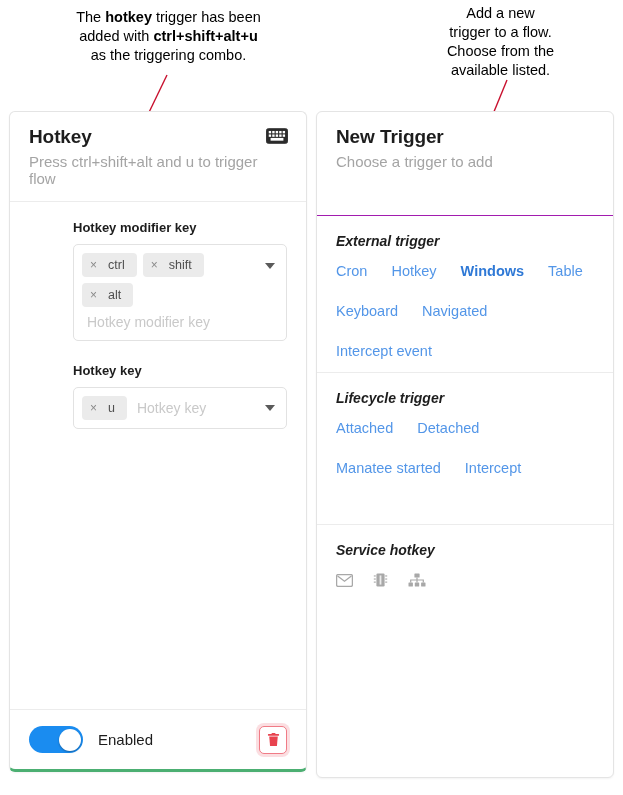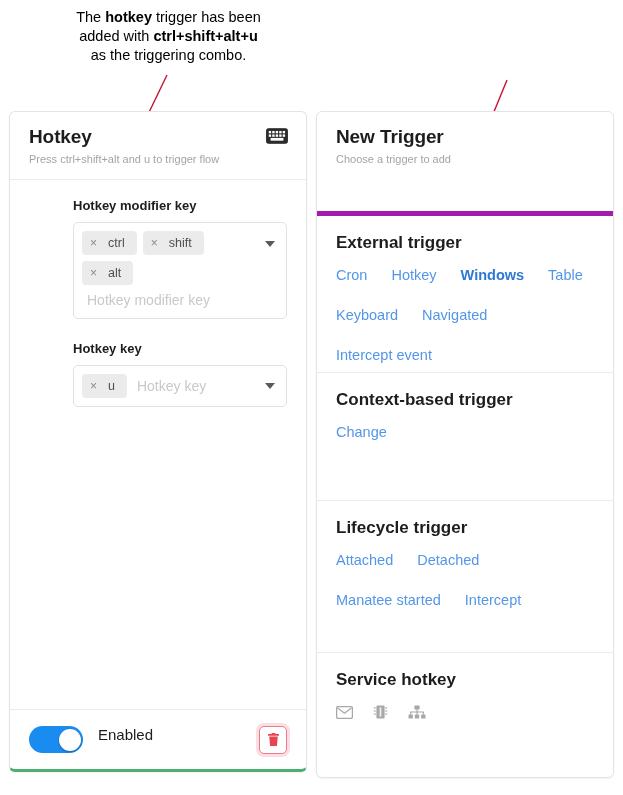--- a/index.html
+++ b/index.html
@@ -62,21 +62,21 @@
     position: relative;
   }
   .card-title {
     font-size: 19px;
     font-weight: 700;
     color: #1d1d1d;
     letter-spacing: -0.1px;
     margin: 0 0 5px 0;
   }
   .card-subtitle {
-    font-size: 11px;
+    font-size: 15px;
     color: #a4a4a4;
     margin: 0;
     font-weight: 400;
   }
   .header-icon {
     position: absolute;
     right: 18px;
     top: 16px;
     width: 22px; height: 16px;
   }
@@ -146,21 +146,21 @@
 
   
   .card-footer {
     border-top: 1px solid #ececec;
     padding: 0 19px;
     height: 60px;
     display: flex;
     align-items: center;
     justify-content: space-between;
   }
-  .toggle-wrap { display: flex; }
+  .toggle-wrap { display: flex; align-items: center; }
   .toggle {
     width: 54px; height: 27px;
     border-radius: 14px;
     background: #1a8cf0;
     position: relative;
     flex: none;
   }
   .toggle .knob {
     position: absolute;
     top: 2.5px; right: 2.5px;
@@ -182,32 +182,33 @@
     display: flex;
     align-items: center;
     justify-content: center;
     box-shadow: 0 0 0 3px rgba(240,123,134,0.25);
   }
 
   
   .nt-header {
     padding: 14px 19px;
     height: 104px;
-    border-bottom: 5px solid #a21caf;
+    border-bottom: 1px solid #a21caf;
   }
   .section {
     padding: 17px 19px 14px 19px;
     border-bottom: 1px solid #ececec;
   }
   .section:last-child { border-bottom: none; }
   .section-title {
-    font-size: 17px;
+    font-size: 14px;
     font-weight: 700;
     color: #1d1d1d;
     margin: 0 0 14px 0;
+    font-style: italic;
   }
   .links {
     display: flex;
     flex-wrap: wrap;
     column-gap: 14px;
     row-gap: 7px;
     max-width: 250px;
     gap: 24px;
   }
   .link {
@@ -233,20 +234,26 @@
 <body>
 
 <div class="page">
 
   <div class="annotation" id="annotation-left">
     <span>The </span><b>hotkey</b><span> trigger has been</span><br>
     <span>added with </span><b>ctrl+shift+alt+u</b><br>
     <span>as the triggering combo.</span>
   </div>
 
+  <div class="annotation" id="annotation-right">
+    <span>Add a new</span><br>
+    <span>trigger to a flow.</span><br>
+    <span>Choose from the</span><br>
+    <span>available listed.</span>
+  </div>
 
   <svg class="leader" style="left:0;top:0;width:623px;height:795px;pointer-events:none">
     <line x1="167" y1="75" x2="140" y2="131" stroke="#c8102e" stroke-width="1.4"></line>
     <line x1="507" y1="80" x2="484" y2="136" stroke="#c8102e" stroke-width="1.4"></line>
   </svg>
 
   <div class="card" id="hotkey-card">
 
     <div class="card-header">
       <div class="card-title">Hotkey</div>
@@ -342,26 +349,20 @@
         <a class="link" href="#">Cron</a>
         <a class="link" href="#">Hotkey</a>
         <a class="link strong" href="#">Windows</a>
         <a class="link" href="#">Table</a>
         <a class="link" href="#">Keyboard</a>
         <a class="link" href="#">Navigated</a>
         <a class="link" href="#">Intercept event</a>
       </div>
     </div>
 
-    <div class="section" id="section-context">
-      <div class="section-title">Context-based trigger</div>
-      <div class="links">
-        <a class="link" href="#">Change</a>
-      </div>
-    </div>
 
     <div class="section" id="section-lifecycle">
       <div class="section-title">Lifecycle trigger</div>
       <div class="links">
         <a class="link" href="#">Attached</a>
         <a class="link" href="#">Detached</a>
         <a class="link" href="#">Manatee started</a>
         <a class="link" href="#">Intercept</a>
       </div>
     </div>

